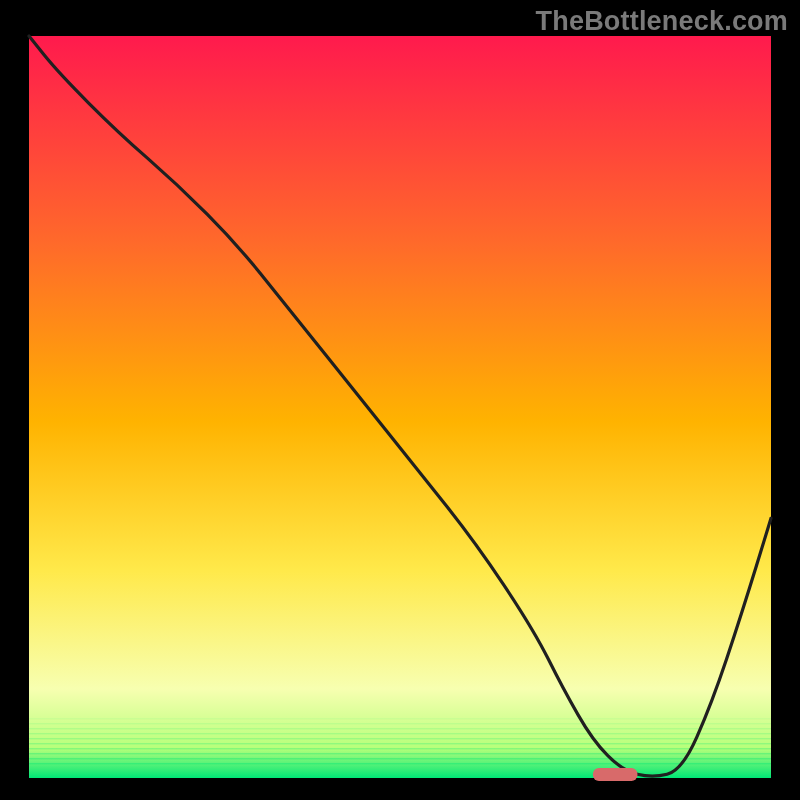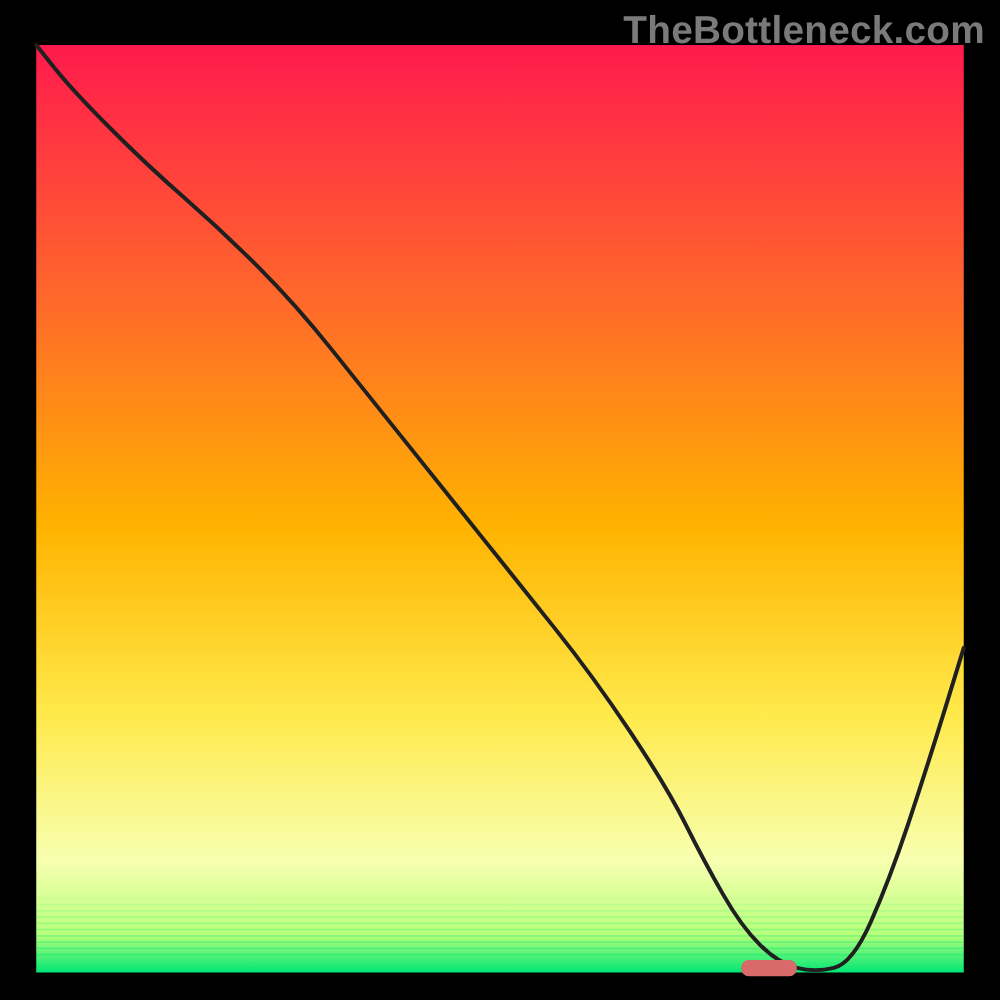--- a/index.html
+++ b/index.html
@@ -16,21 +16,21 @@
     top: 0;
     width: 800px;
     height: 800px;
     background: #000;
   }
   .watermark {
     position: absolute;
     top: 6px;
     right: 12px;
     font-family: Arial, Helvetica, sans-serif;
-    font-size: 31px;
+    font-size: 27px;
     font-weight: 600;
     color: #7a7a7a;
     letter-spacing: 0.2px;
   }
   svg {
     position: absolute;
     left: 0;
     top: 0;
   }
 </style>

